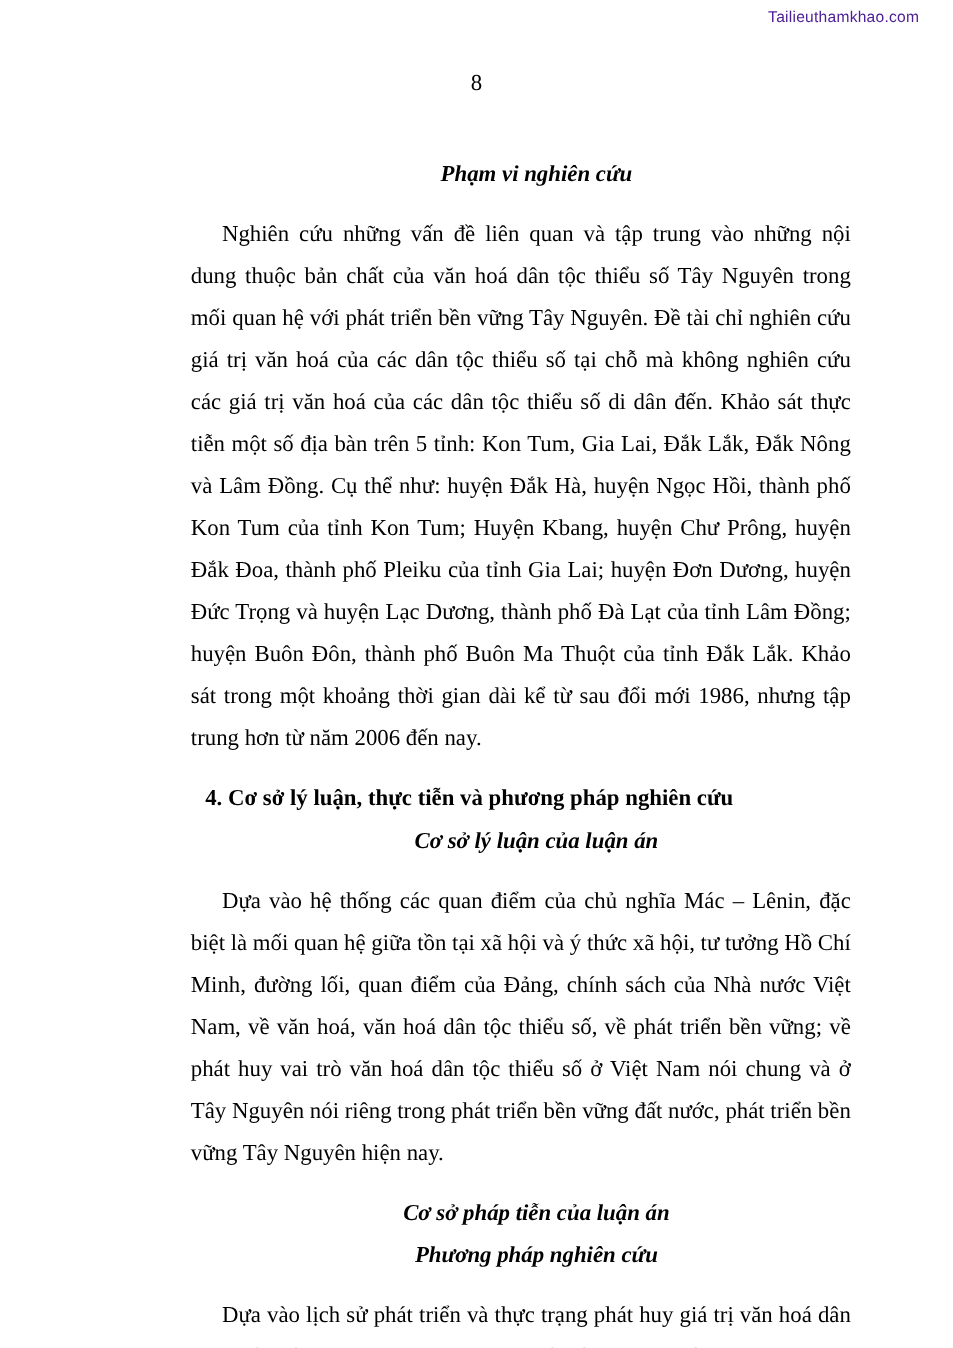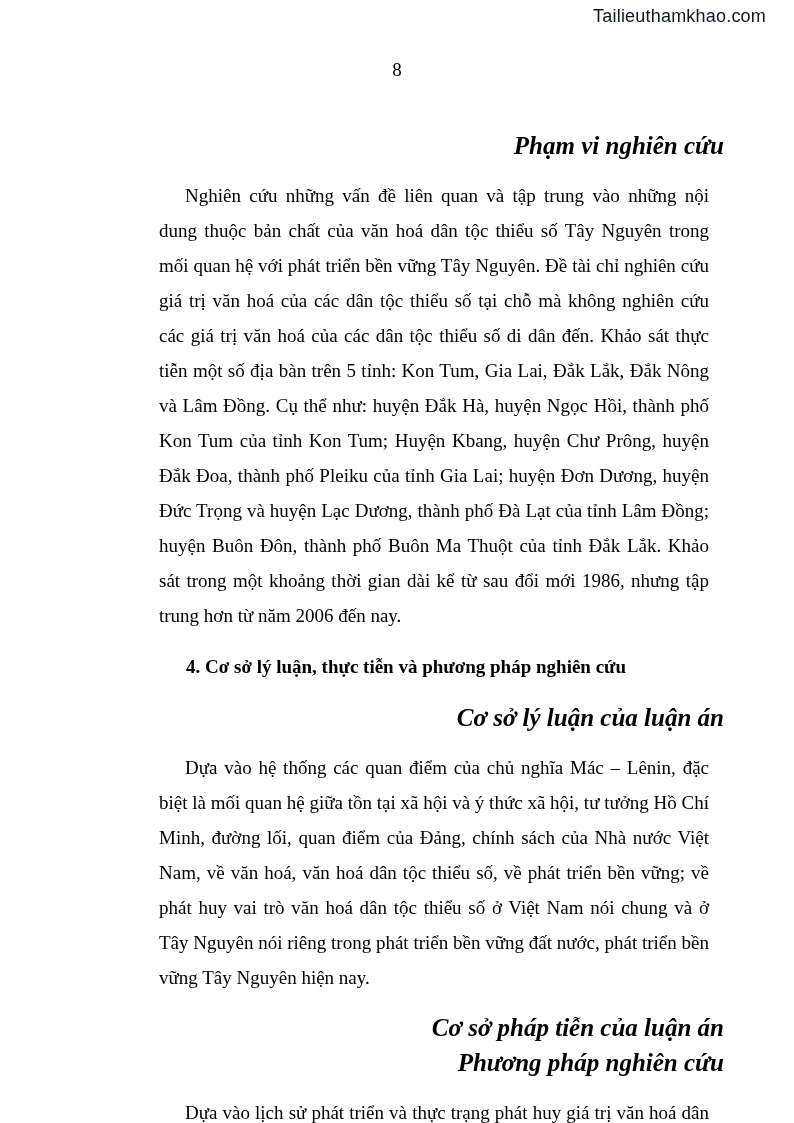--- a/index.html
+++ b/index.html
@@ -17,23 +17,23 @@
     overflow: hidden;
     font-family: "Liberation Serif", "DejaVu Serif", serif;
     color: #000000;
   }
 
   .watermark {
     position: absolute;
     top: 6px;
     right: 28px;
     font-family: "Liberation Sans", "DejaVu Sans", sans-serif;
-    font-size: 18px;
+    font-size: 13px;
     letter-spacing: 0.2px;
-    color: #0f172a;
+    color: #4c1d95;
     user-select: none;
   }
 
   .page-number {
     position: absolute;
     top: 58px;
     left: 0;
     width: 794px;
     text-align: center;
     font-size: 19px;
@@ -48,36 +48,36 @@
   }
 
   .block {
     margin: 0;
     padding: 0;
   }
 
   .heading-italic {
     font-weight: bold;
     font-style: italic;
-    font-size: 25px;
+    font-size: 19px;
     line-height: 35px;
     text-indent: 26px;
-    text-align: right;
+    text-align: center;
     margin: 0;
     white-space: nowrap;
   }
 
   .heading-bold {
     font-weight: bold;
     font-style: normal;
     font-size: 19px;
     line-height: 35px;
     text-indent: 26px;
     text-align: left;
-    margin: 16px;
+    margin: 1px;
     white-space: nowrap;
   }
 
   .para {
     font-size: 19px;
     line-height: 35px;
     text-align: justify;
     text-justify: inter-word;
     text-indent: 26px;
     margin: 15px;

